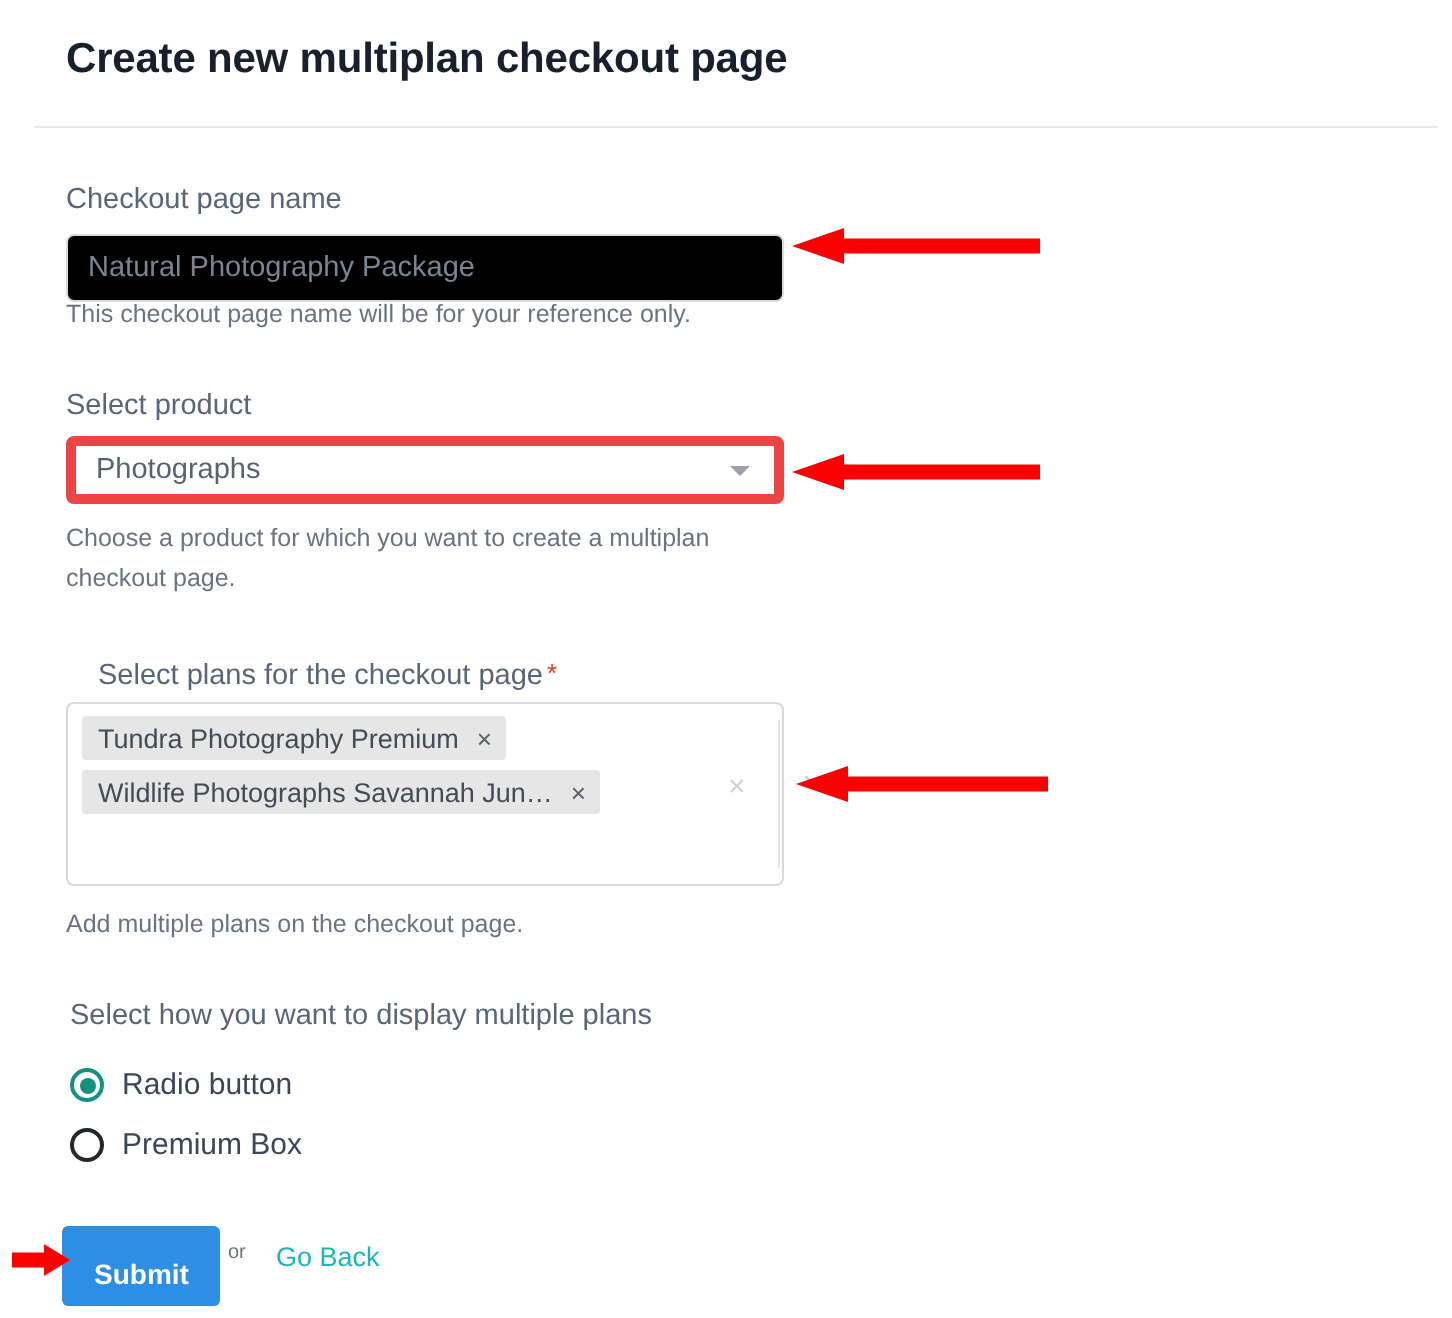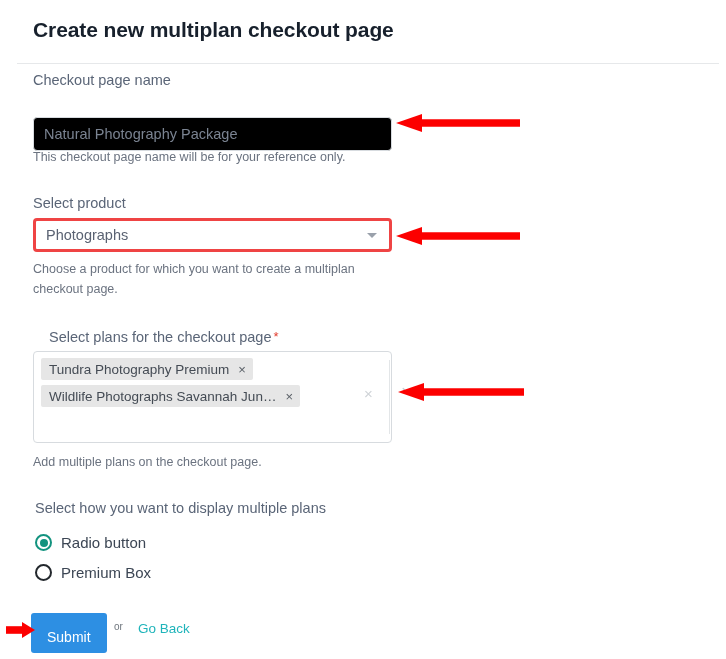--- a/index.html
+++ b/index.html
@@ -83,21 +83,21 @@
   }
 
   
   .select-box {
     position: absolute;
     left: 33px;
     top: 218px;
     width: 359px;
     height: 34px;
     box-sizing: border-box;
-    border: 3px solid #ef4444;
+    border: 5px solid #ef4444;
     border-radius: 4px;
     background: #fff;
     display: flex;
     align-items: center;
     padding: 0 10px;
   }
   .select-value {
     font-size: 14.5px;
     color: #5a6272;
     flex: 1;
@@ -217,21 +217,21 @@
     left: 31px;
     top: 613px;
     height: 40px;
     padding: 16px 16px;
     background: #2d8fe3;
     border: none;
     border-radius: 3px;
     color: #ffffff;
     font-family: "Liberation Sans", sans-serif;
     font-size: 14px;
-    font-weight: 400;
+    font-weight: 700;
     cursor: pointer;
   }
   .or-text {
     position: absolute;
     left: 114px;
     top: 621px;
     font-size: 10px;
     color: #6f767e;
   }
   .go-back {
@@ -252,21 +252,21 @@
   .arrow svg { display: block; }
 </style>
 </head>
 <body>
 
 <div class="page">
 
   <div class="page-title">Create new multiplan checkout page</div>
   <div class="header-divider"></div>
 
-  <div class="field-label" style="left:33px; top:72px;">Checkout page name</div>
+  <div class="field-label" style="left:33px; top:92px;">Checkout page name</div>
   <input class="text-input" type="text" value="Natural Photography Package" style="">
   <div class="help-text" style="left:33px; top:147px;">This checkout page name will be for your reference only.</div>
 
   <div class="field-label" style="left:33px; top:195px;">Select product</div>
   <div class="select-box">
     <span class="select-value">Photographs</span>
     <span class="caret-down"></span>
   </div>
   <div class="help-text" style="left:33px; top:259px;">Choose a product for which you want to create a multiplan
 checkout page.</div>

